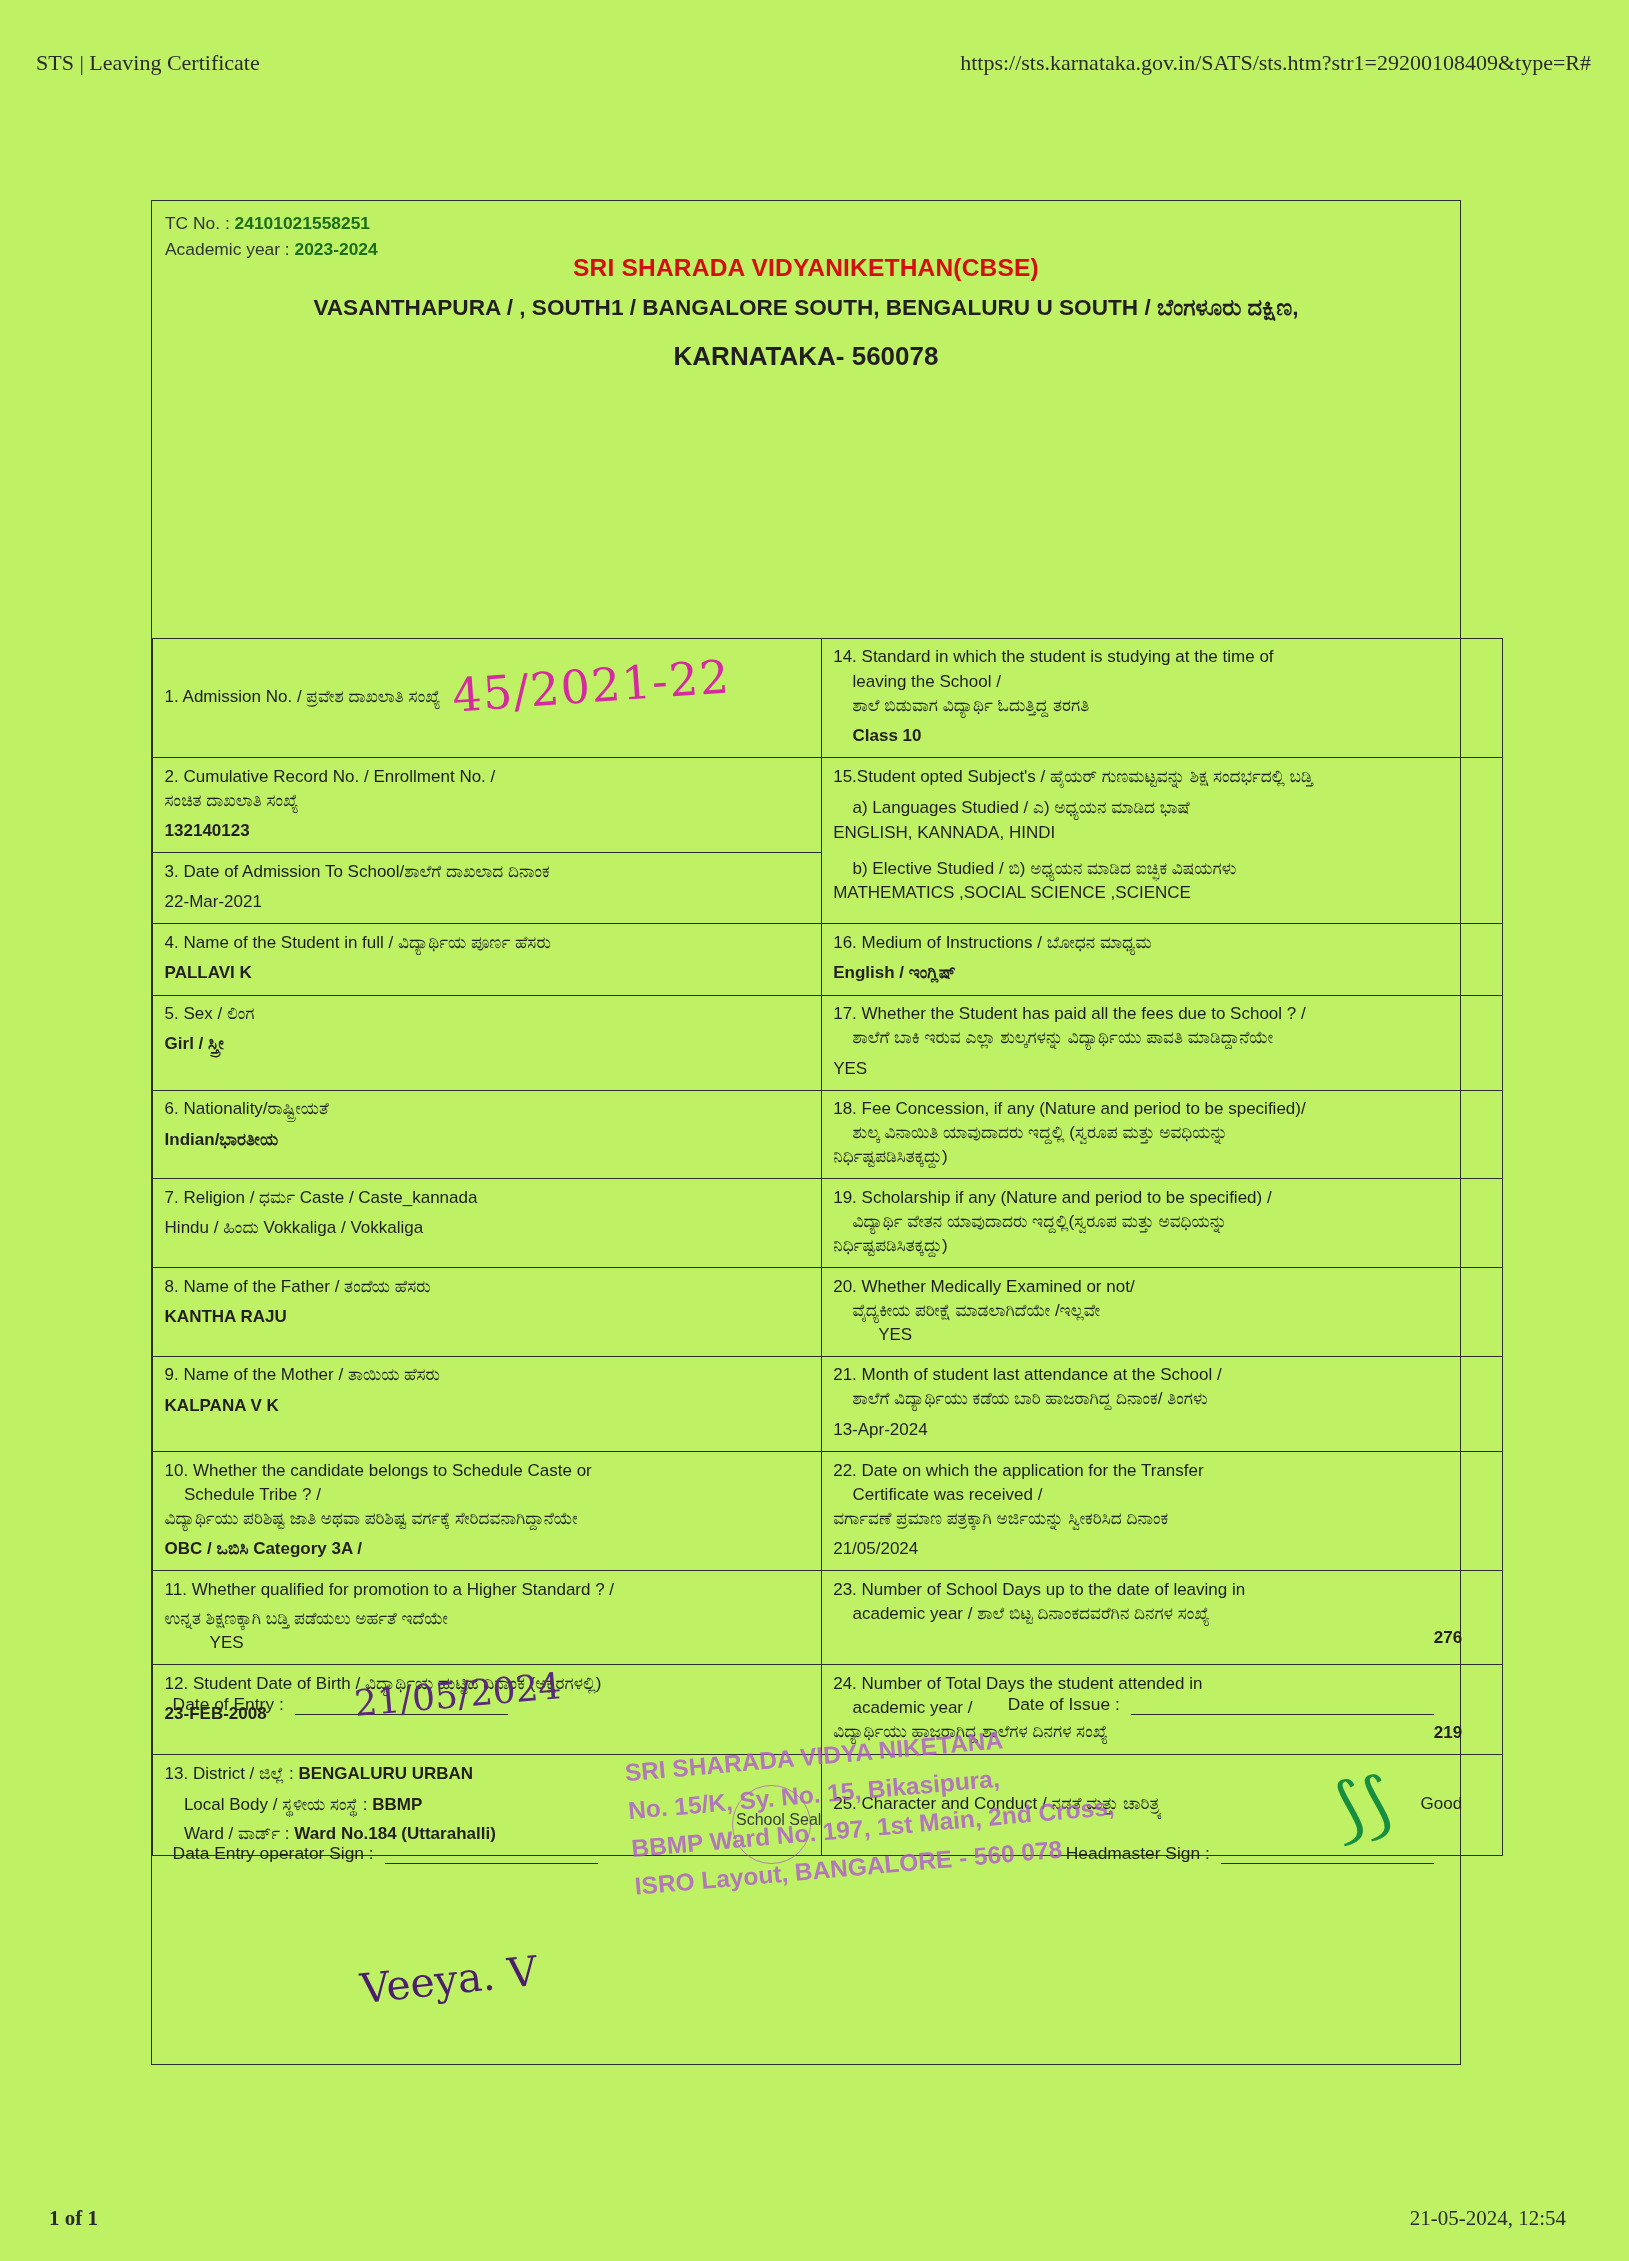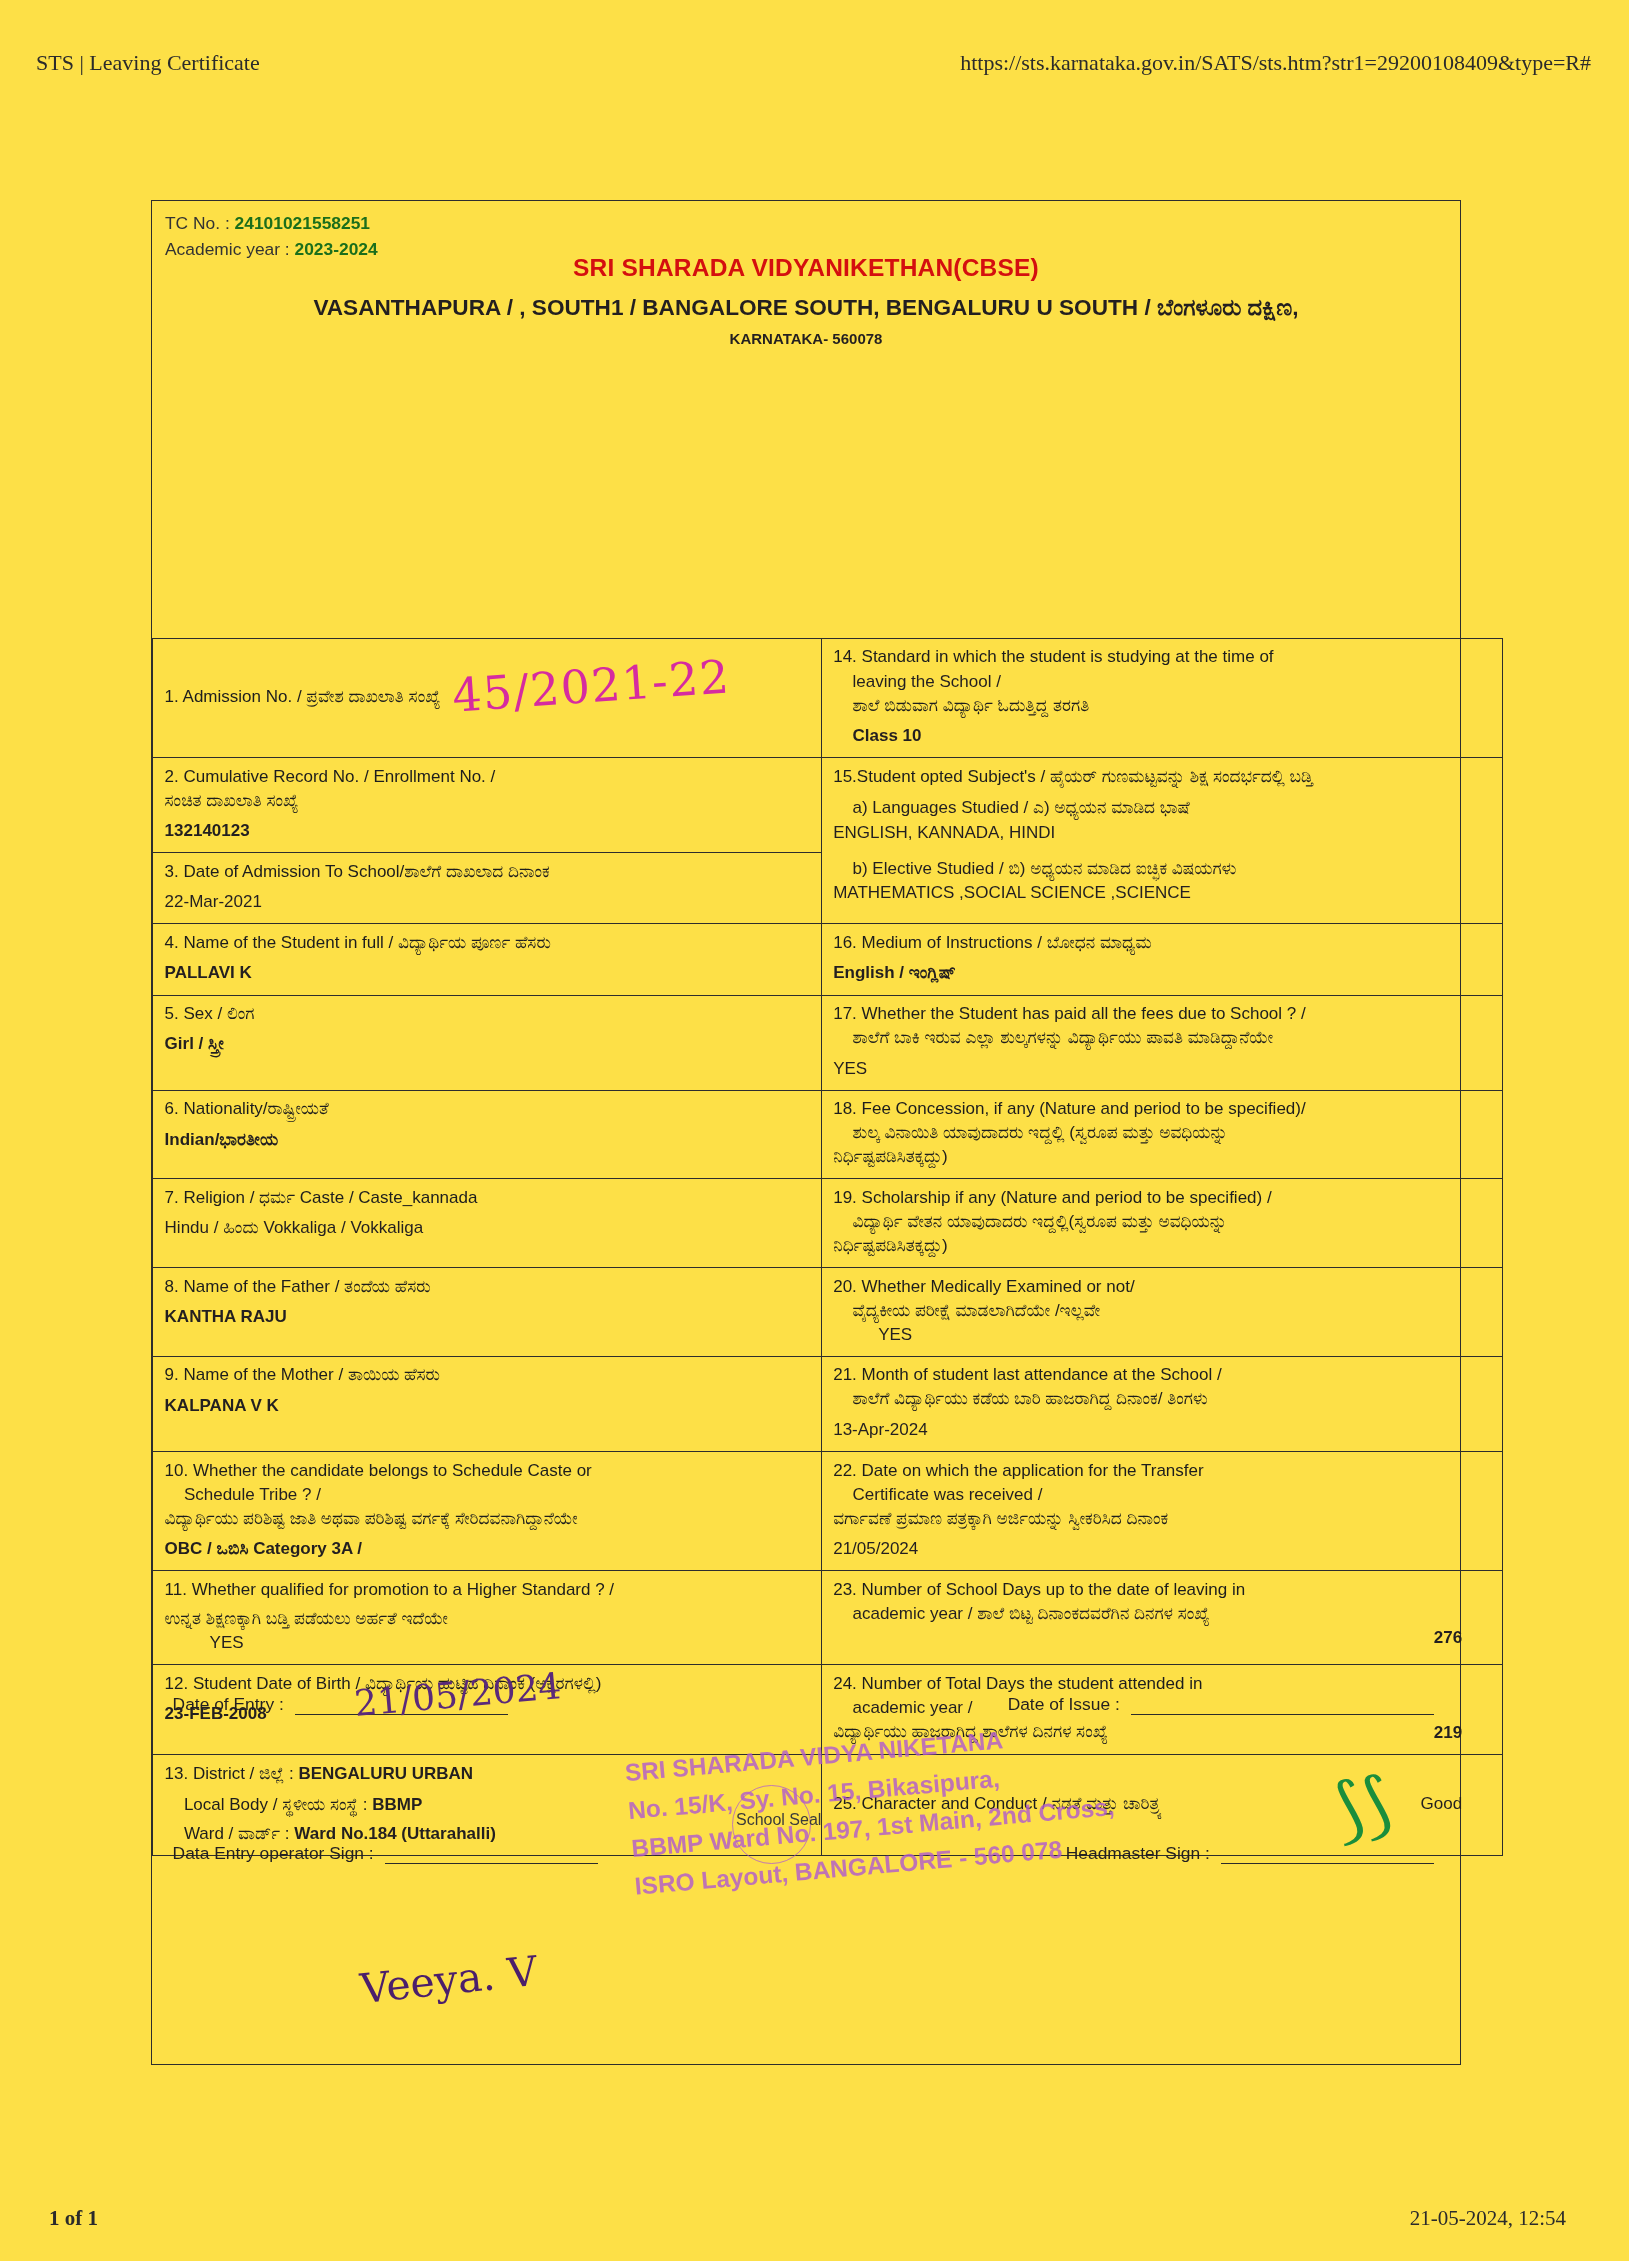--- a/index.html
+++ b/index.html
@@ -5,21 +5,21 @@
   html, body { margin:0; padding:0; background:#ffffff; }
   body {
     width:1630px; height:2261px;
     font-family:"Liberation Sans", sans-serif;
     color:#231f20;
     position:relative;
     overflow:hidden;
   }
   .page {
     position:absolute; inset:0;
-    background:#fde047;
+    background:#bef264;
   }
   
   .print-header {
     position:absolute; top:50px; left:0; width:1630px;
     display:flex; align-items:baseline;
     font-family:"Liberation Serif", serif;
     font-size:22px; color:#2b2b2b;
   }
   .print-header .ph-left { margin-left:36px; white-space:nowrap; }
   .print-header .ph-right { margin-left:auto; margin-right:39px; white-space:nowrap; }
@@ -54,21 +54,21 @@
   
   .head {
     text-align:center;
     padding-top:53px;
   }
   .head .school {
     color:#d40f0f; font-weight:bold; font-size:24.5px; letter-spacing:0.2px;
   }
   .head .addr1 { font-size:19.3px; margin-top:10.3px; }
   .head .addr2 { font-size:22.6px; font-weight:bold; margin-top:13px; }
-  .head .addr3 { font-size:15px; font-weight:bold; margin-top:9px; }
+  .head .addr3 { font-size:26px; font-weight:bold; margin-top:20px; }
   .head .title {
     color:#d40f0f; font-weight:bold; font-size:22.6px; margin-top:13px; margin-bottom:7.7px;
   }
 
   
   table.grid {
     position:absolute; left:0; top:437px;
     width:1306px;
     border-collapse:collapse;
     table-layout:fixed;

